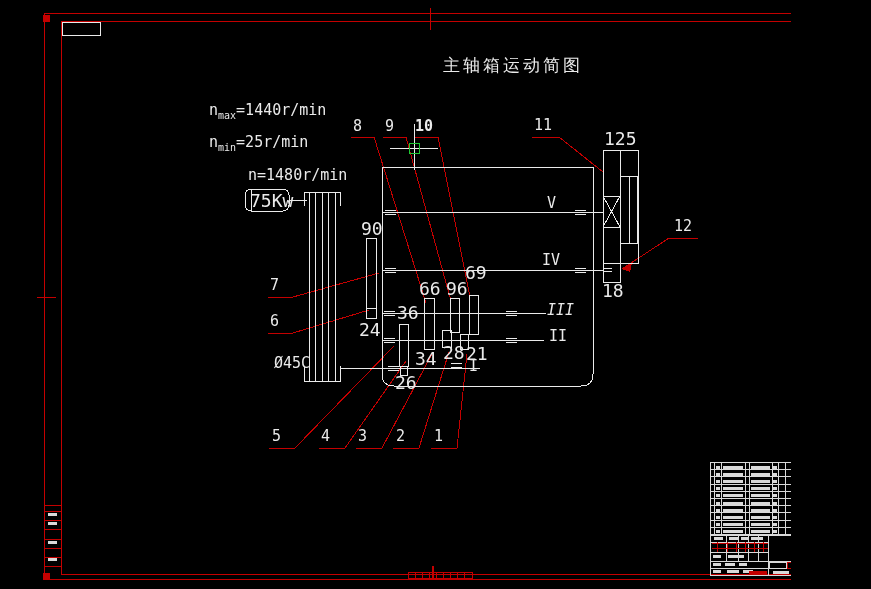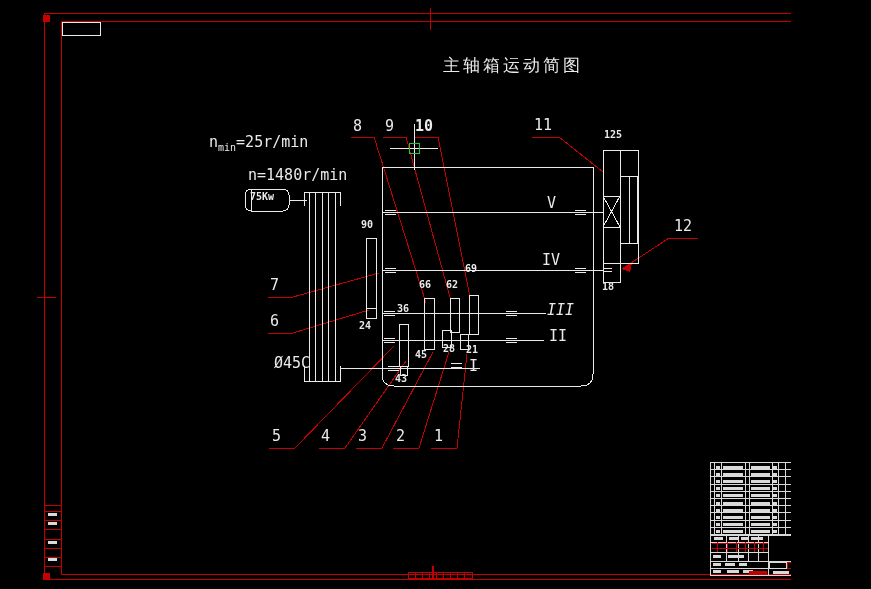--- a/index.html
+++ b/index.html
@@ -1,21 +1,21 @@
 <!DOCTYPE html>
 <html><head>
 <meta charset="utf-8">
 <style>
   html,body{margin:0;padding:0;background:#000;}
   #app{position:relative;width:791px;height:589px;background:#000;overflow:hidden;
        font-family:"DejaVu Sans Mono","Liberation Mono",monospace;}
   #app svg{position:absolute;left:0;top:0;}
   .t{position:absolute;color:#eaeaea;white-space:nowrap;line-height:1.05;}
   .cn{font-family:"DejaVu Sans","Liberation Sans",sans-serif;font-size:17px;letter-spacing:3px;}
-  .f15{font-size:15px;} .f14{font-size:10px;font-weight:bold;}
+  .f15{font-size:15px;} .f14{font-size:18px;}
   .sub{font-size:10px;vertical-align:-4px;}
   
   #tblock{position:absolute;left:710px;top:462px;width:124px;height:112px;}
   .vl,.hl{position:absolute;background:#d9d9d9;}
   .vl{width:1px;} .hl{height:1px;}
   .rvl,.rhl{position:absolute;background:#c40000;}
   .rvl{width:1px;} .rhl{height:1px;}
   .wbar{position:absolute;background:#d9d9d9;}
   .rbar{position:absolute;background:#c40000;}
   .wobox{position:absolute;border:1px solid #d9d9d9;}
@@ -151,35 +151,36 @@
       <rect x="48" y="522" width="9" height="3"></rect>
       <rect x="48" y="541" width="9" height="3"></rect>
       <rect x="48" y="558" width="9" height="3"></rect>
     </g>
 
     <rect x="409" y="143" width="10" height="10" fill="none" stroke="#1ec832" stroke-width="1"></rect>
   </svg>
 
   <span class="t cn" style="left:443px;top:57px;">主轴箱运动简图</span>
 
+  <span class="t f15" style="left:209px;top:103px;"><span>n</span><span class="sub">max</span><span>=1440r/min</span></span>
   <span class="t f15" style="left:209px;top:135px;"><span>n</span><span class="sub">min</span><span>=25r/min</span></span>
   <span class="t f15" style="left:248px;top:168px;">n=1480r/min</span>
   <span class="t f14" style="left:250px;top:192px;">75Kw</span>
   <span class="t f15" style="left:274px;top:356px;text-align:right;">Ø45C</span>
 
   <span class="t f14" style="left:361px;top:220px;">90</span>
   <span class="t f14" style="left:359px;top:321px;">24</span>
   <span class="t f14" style="left:397px;top:304px;">36</span>
   <span class="t f14" style="left:419px;top:280px;">66</span>
-  <span class="t f14" style="left:446px;top:280px;">62</span>
+  <span class="t f14" style="left:446px;top:280px;">96</span>
   <span class="t f14" style="left:465px;top:264px;">69</span>
-  <span class="t f14" style="left:415px;top:350px;">45</span>
+  <span class="t f14" style="left:415px;top:350px;">34</span>
   <span class="t f14" style="left:443px;top:344px;">28</span>
   <span class="t f14" style="left:466px;top:345px;">21</span>
-  <span class="t f14" style="left:395px;top:374px;">43</span>
+  <span class="t f14" style="left:395px;top:374px;">26</span>
   <span class="t f14" style="left:604px;top:130px;">125</span>
   <span class="t f14" style="left:602px;top:282px;">18</span>
 
   <span class="t f15" style="left:547px;top:196px;">V</span>
   <span class="t f15" style="left:542px;top:253px;">IV</span>
   <span class="t f15" style="left:547px;top:303px;font-style:italic;">III</span>
   <span class="t f15" style="left:549px;top:329px;">II</span>
   <span class="t f15" style="left:469px;top:359px;">I</span>
 
   <span class="t f15" style="left:434px;top:429px;">1</span>

